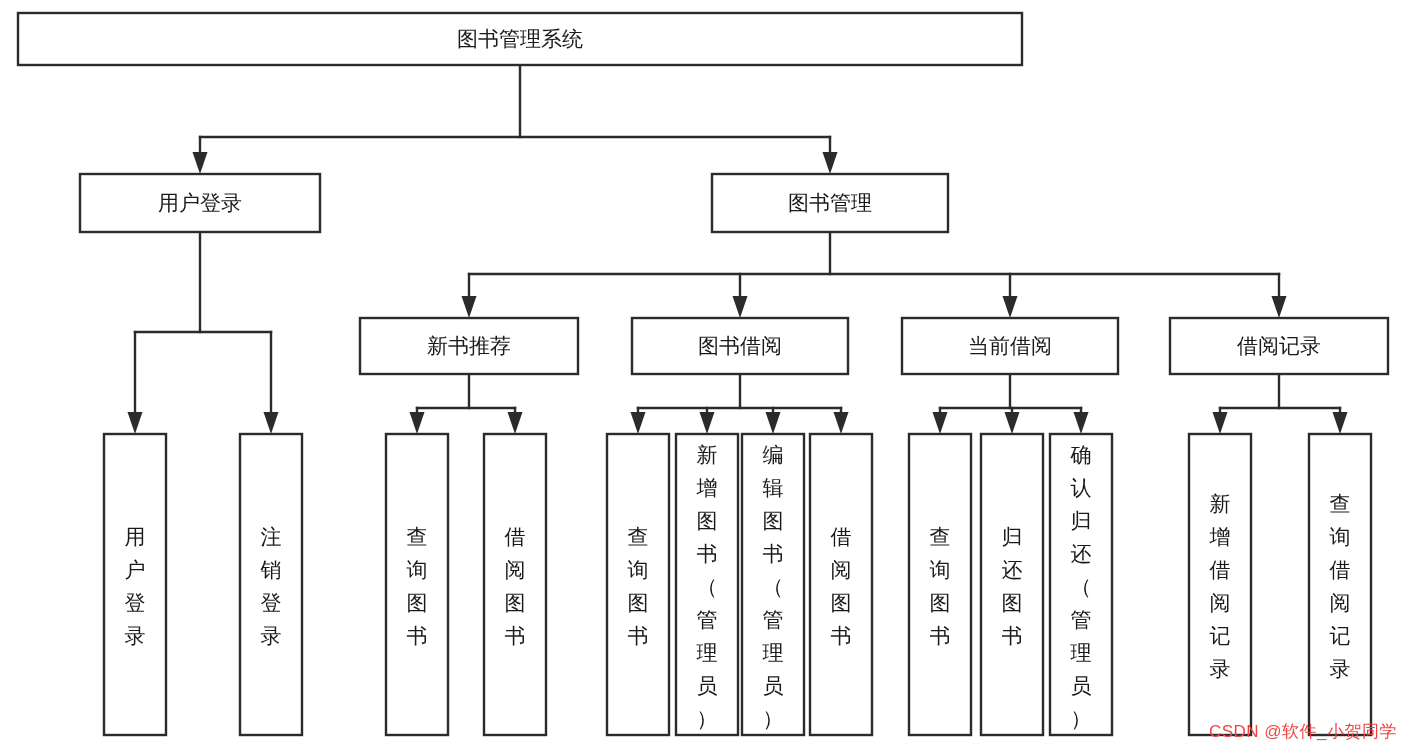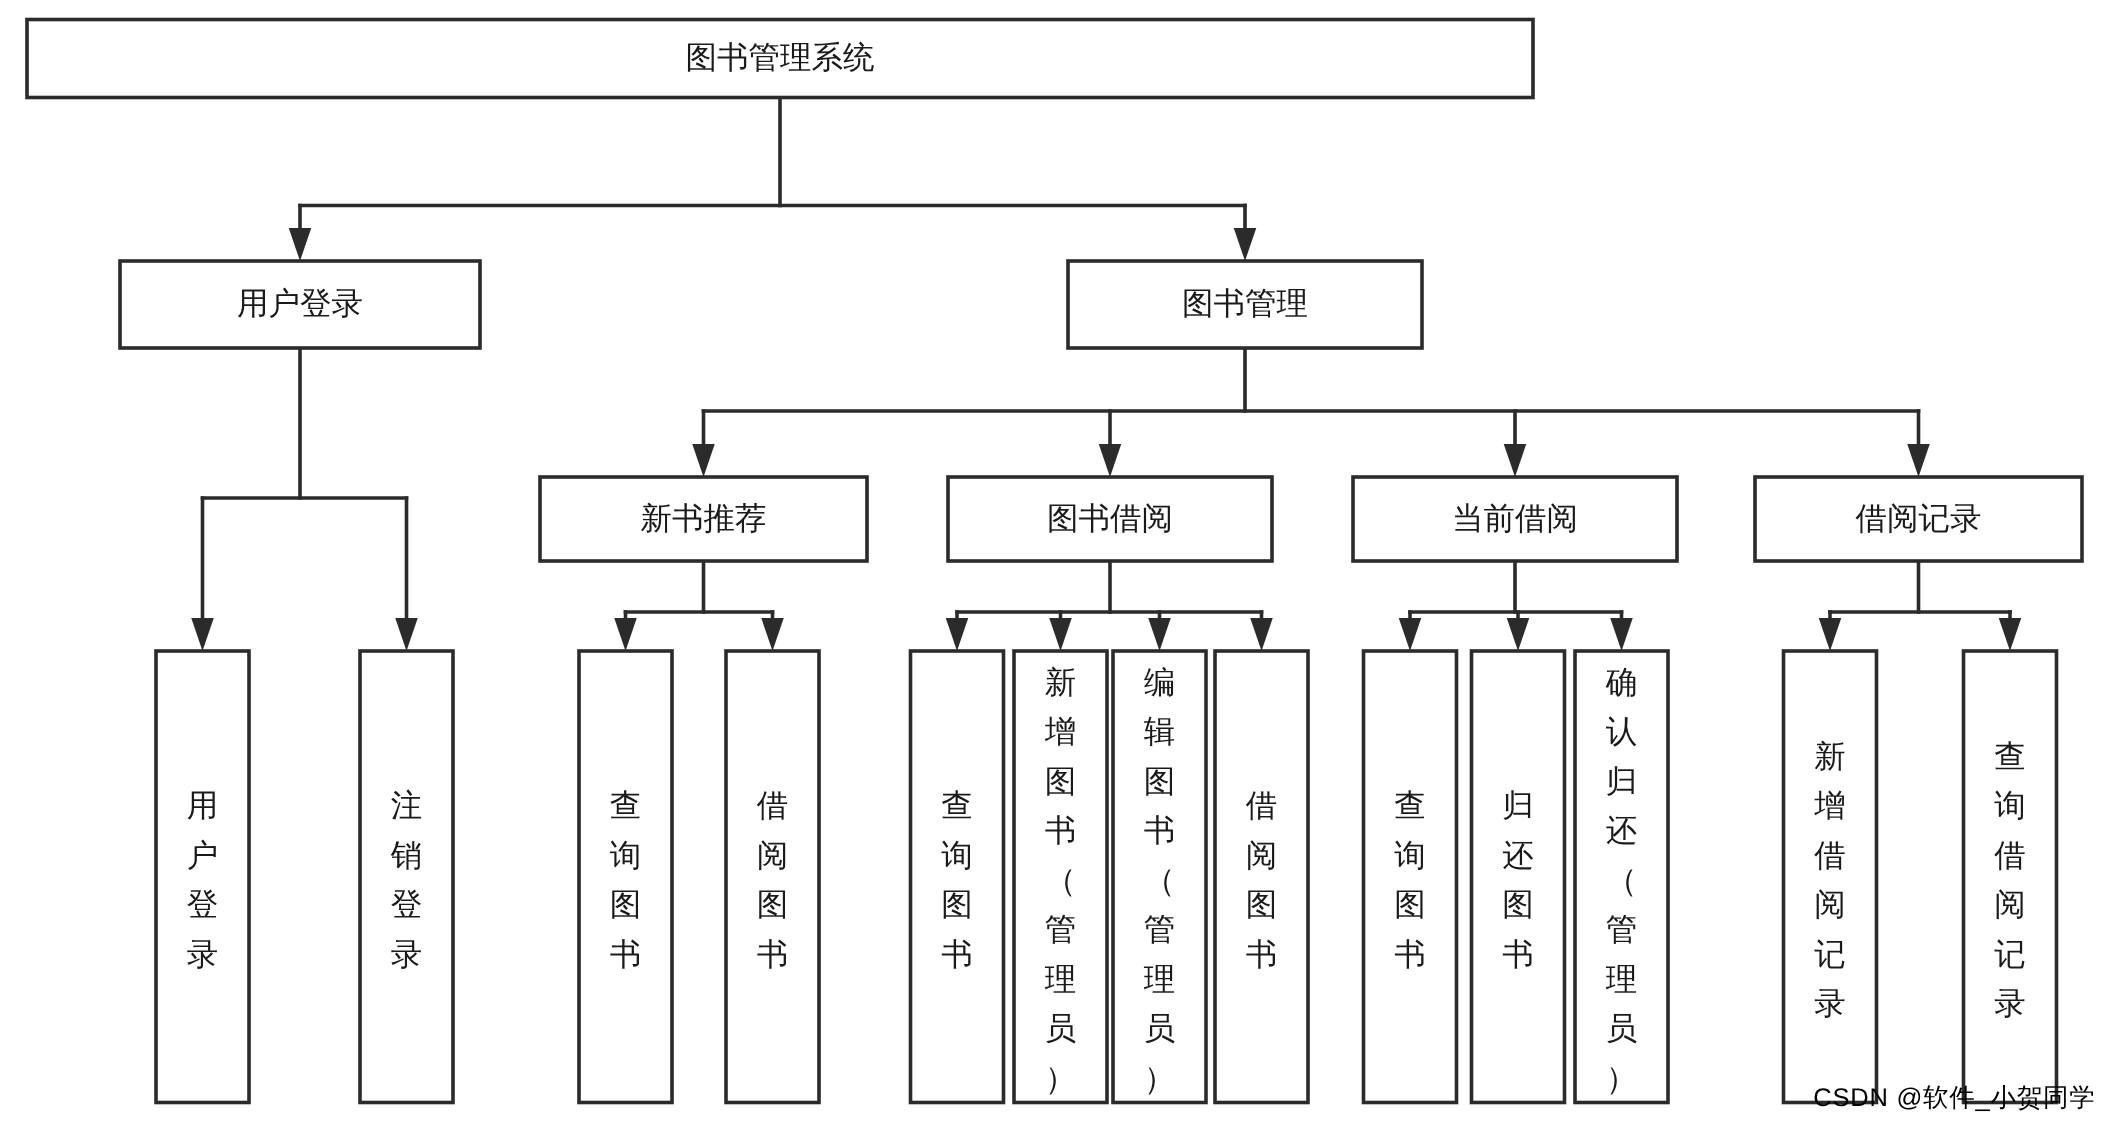--- a/index.html
+++ b/index.html
@@ -54,21 +54,21 @@
     font-size: 21px;
     fill: #1a1a1a;
     text-anchor: middle;
   }
   .watermark {
     position: absolute;
     right: 8px;
     bottom: 4px;
     font-family: "Liberation Sans", "DejaVu Sans", sans-serif;
     font-size: 17px;
-    color: #000000;
+    color: #ef4444;
     letter-spacing: 0.5px;
     white-space: nowrap;
     user-select: none;
   }
 </style>
 </head>
 <body>
 
 <div id="diagram-root">
   <svg id="tree-svg" viewBox="0 0 1405 747" preserveAspectRatio="none" xmlns="http://www.w3.org/2000/svg">

